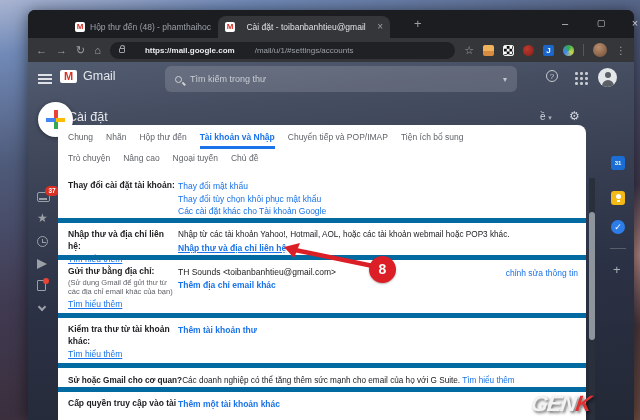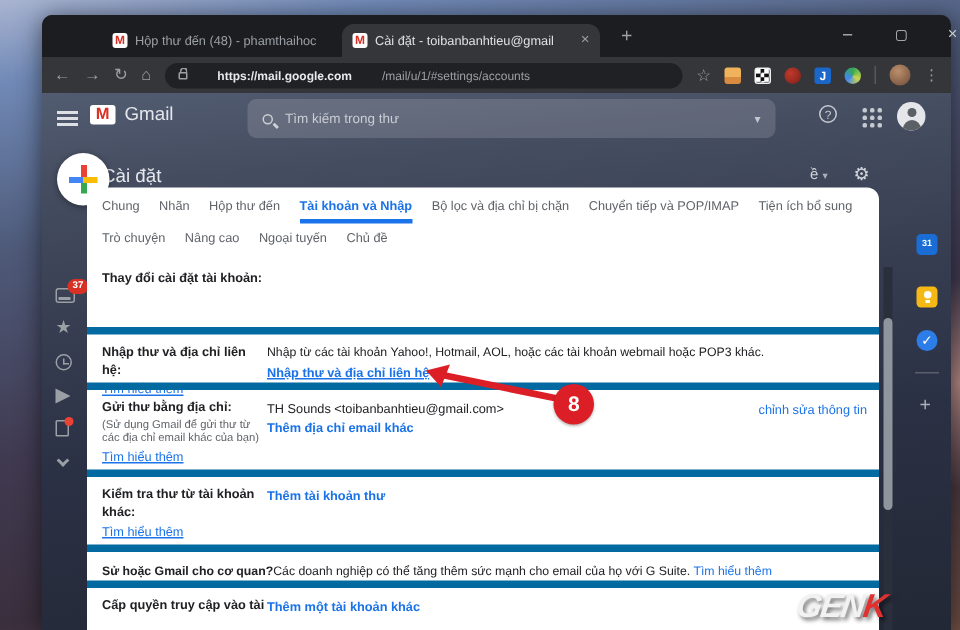--- a/index.html
+++ b/index.html
@@ -13,21 +13,21 @@
   }
 
   
   .window { position:absolute; left:28px; top:10px; width:606px; height:410px;
             background:#202124; border-radius:7px 7px 0 0; box-shadow:0 2px 16px rgba(0,0,0,.55); }
 
   .tabbar { position:absolute; top:0; left:0; right:0; height:28px; background:#1c1d21; border-radius:7px 7px 0 0; }
   .tab { position:absolute; top:6px; height:22px; width:172px; display:flex; align-items:center;
          gap:5px; padding:0 7px; font-size:8.5px; }
   .tab.inactive { left:40px; color:#9aa0a6; }
-  .tab.active { left:200px; background:#35363a; border-radius:8px 8px 0 0; color:#dfe1e5; }
+  .tab.active { left:190px; background:#35363a; border-radius:8px 8px 0 0; color:#dfe1e5;text-align:center; }
   .tab-title { flex:1; white-space:nowrap; overflow:hidden; }
   .tab-close { color:#9aa0a6; font-size:10px; line-height:10px; }
   .favicon { width:10px; height:10px; background:#fff; border-radius:2px; flex:none;
              color:#d93025; font-size:8px; font-weight:bold; line-height:10px; text-align:center; }
   .favicon::before { content:"M"; }
   .newtab { position:absolute; left:386px; top:6px; color:#9aa0a6; font-size:13px; }
   .winctl { position:absolute; top:2px; width:30px; height:22px; text-align:center;
             color:#c8cbd0; font-size:11px; line-height:22px; }
   .win-min { left:522px; } .win-max { left:558px; font-size:9px; } .win-close { left:592px; }
 
@@ -249,33 +249,37 @@
     <div class="scrolltrack"></div>
     <div class="scrollthumb"></div>
   </div>
 
   <div class="card">
     <div class="tabs1">
       <span class="tab-item">Chung</span>
       <span class="tab-item">Nhãn</span>
       <span class="tab-item">Hộp thư đến</span>
       <span class="tab-item active">Tài khoản và Nhập</span>
-      <span class="tab-item">Bộ lọc và địa chỉ bị chặn</span>
       <span class="tab-item">Chuyển tiếp và POP/IMAP</span>
       <span class="tab-item">Tiện ích bổ sung</span>
     </div>
     <div class="tabs2">
       <span class="tab-item">Trò chuyện</span>
       <span class="tab-item">Nâng cao</span>
       <span class="tab-item">Ngoại tuyến</span>
       <span class="tab-item">Chủ đề</span>
     </div>
 
     <div class="srow r1">
       <div class="lbl">Thay đổi cài đặt tài khoản:</div>
+      <div class="cnt">
+        <a class="lnk" href="#">Thay đổi mật khẩu</a>
+        <a class="lnk" href="#">Thay đổi tùy chọn khôi phục mật khẩu</a>
+        <a class="lnk" href="#">Các cài đặt khác cho Tài khoản Google</a>
+      </div>
     </div>
 
     <div class="srow r2">
       <div class="lbl"><span>Nhập thư và địa chỉ liên hệ:</span>
         <a class="learn" href="#">Tìm hiểu thêm</a>
       </div>
       <div class="cnt">
         <span class="desc">Nhập từ các tài khoản Yahoo!, Hotmail, AOL, hoặc các tài khoản webmail hoặc POP3 khác.</span>
         <a class="lnk bold underline" href="#">Nhập thư và địa chỉ liên hệ</a>
       </div>

